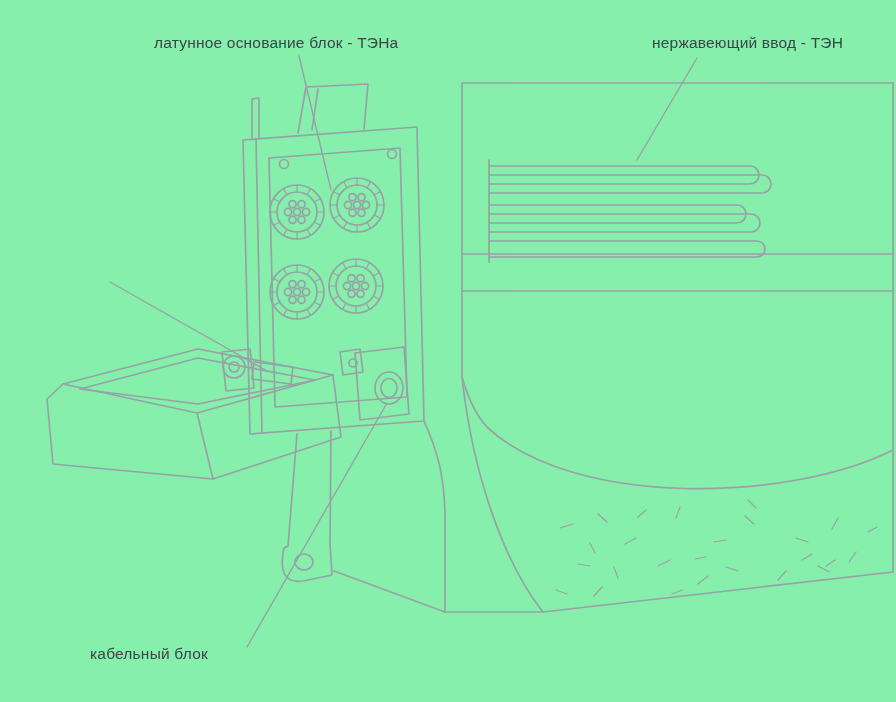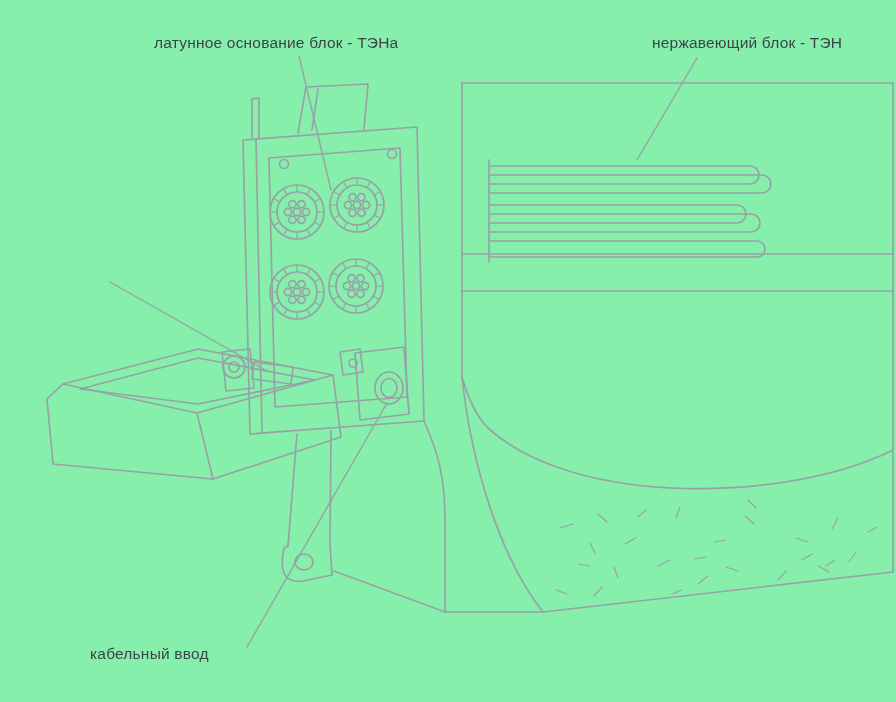--- a/index.html
+++ b/index.html
@@ -113,18 +113,18 @@
     <g stroke-width="1.4">
       <path d="M299 56 L331 190"></path>
       <path d="M697 58 L637 160"></path>
       <path d="M110 282 L267 371"></path>
       <path d="M247 647 L387 403"></path>
     </g>
   </svg>
 
   <div class="lbl" style="left:154px;top:34px">латунное основание блок - ТЭНа</div>
 
-  <div class="lbl" style="left:652px;top:34px">нержавеющий блок - ТЭН</div>
+  <div class="lbl" style="left:652px;top:34px">нержавеющий ввод - ТЭН</div>
 
 
-  <div class="lbl" style="left:90px;top:645px">кабельный ввод</div>
+  <div class="lbl" style="left:90px;top:645px">кабельный блок</div>
 
 </div>
 
 </body></html>

